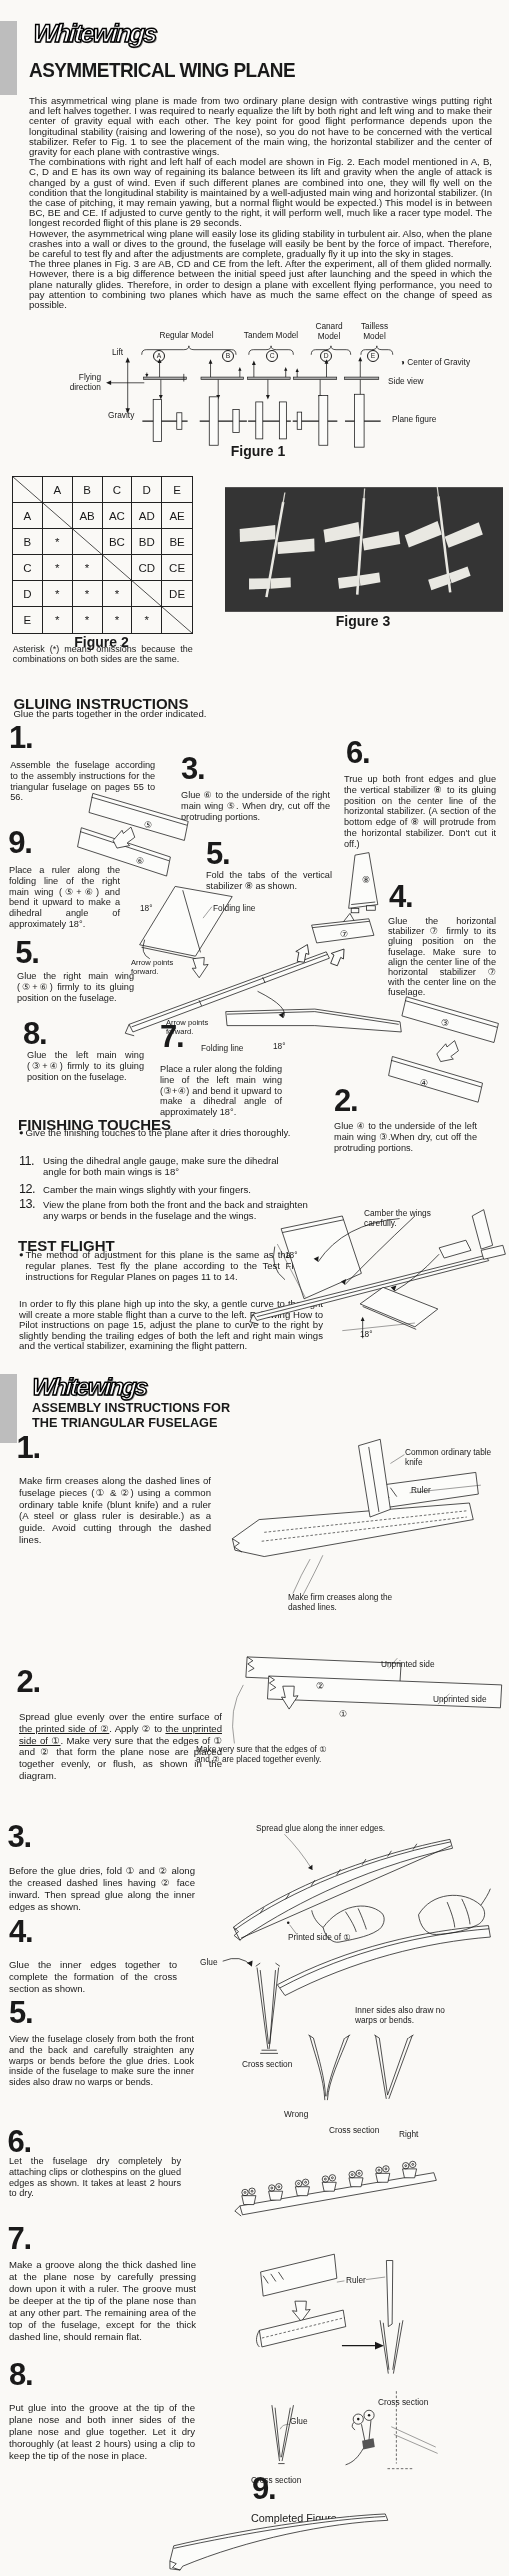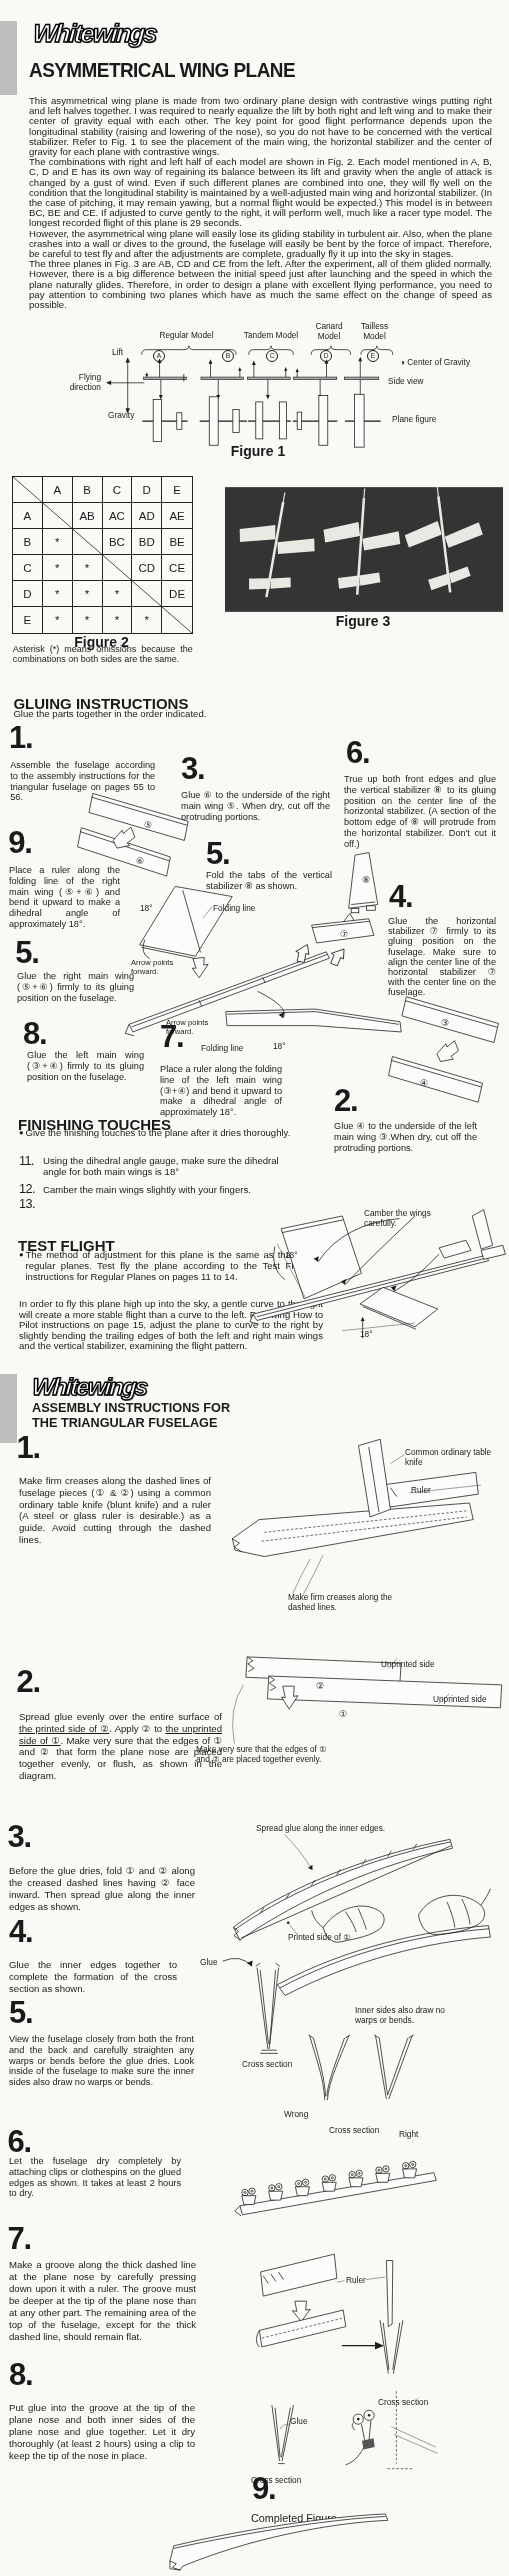--- a/index.html
+++ b/index.html
@@ -347,20 +347,21 @@
     <div class="brow">
         <span style="font-size:7.6px;line-height:11.5px;">●</span>
     <span class="item-text" style="line-height:11.5px;">Give the finishing touches to the plane after it dries thoroughly.</span>
       </div>
   </div>
   <div class="abs itemnum" style="left:19px;top:1154px;">11.</div>
   <div class="abs item-text" style="left:43px;top:1156px;width:261px;">Using the dihedral angle gauge, make sure the dihedral angle for both main wings is 18°</div>
   <div class="abs itemnum" style="left:19px;top:1182px;">12.</div>
   <div class="abs item-text" style="left:43px;top:1185px;width:274px;">Camber the main wings slightly with your fingers.</div>
   <div class="abs itemnum" style="left:19px;top:1197px;">13.</div>
+  <div class="abs item-text" style="left:43px;top:1200px;width:267px;">View the plane from both the front and the back and straighten any warps or bends in the fuselage and the wings.</div>
 
   <div class="abs sec-head" style="left:18px;top:1237px;">TEST FLIGHT</div>
   <div class="abs" style="left:19px;top:1250px;width:290px;">
     <div class="brow">
         <span style="font-size:7.6px;line-height:10.8px;">●</span>
     <span class="item-text" style="text-align:justify;">The method of adjustment for this plane is the same as that for regular planes. Test fly the plane according to the Test Flight instructions for Regular Planes on pages 11 to 14.</span>
       </div>
   </div>
   <div class="abs" style="left:19px;top:1299px;width:304px;font-size:9.6px;line-height:10.5px;text-align:justify;">In order to fly this plane high up into the sky, a gentle curve to the right will create a more stable flight than a curve to the left. Following How to Pilot instructions on page 15, adjust the plane to curve to the right by slightly bending the trailing edges of both the left and right main wings and the vertical stabilizer, examining the flight pattern.</div>
 

